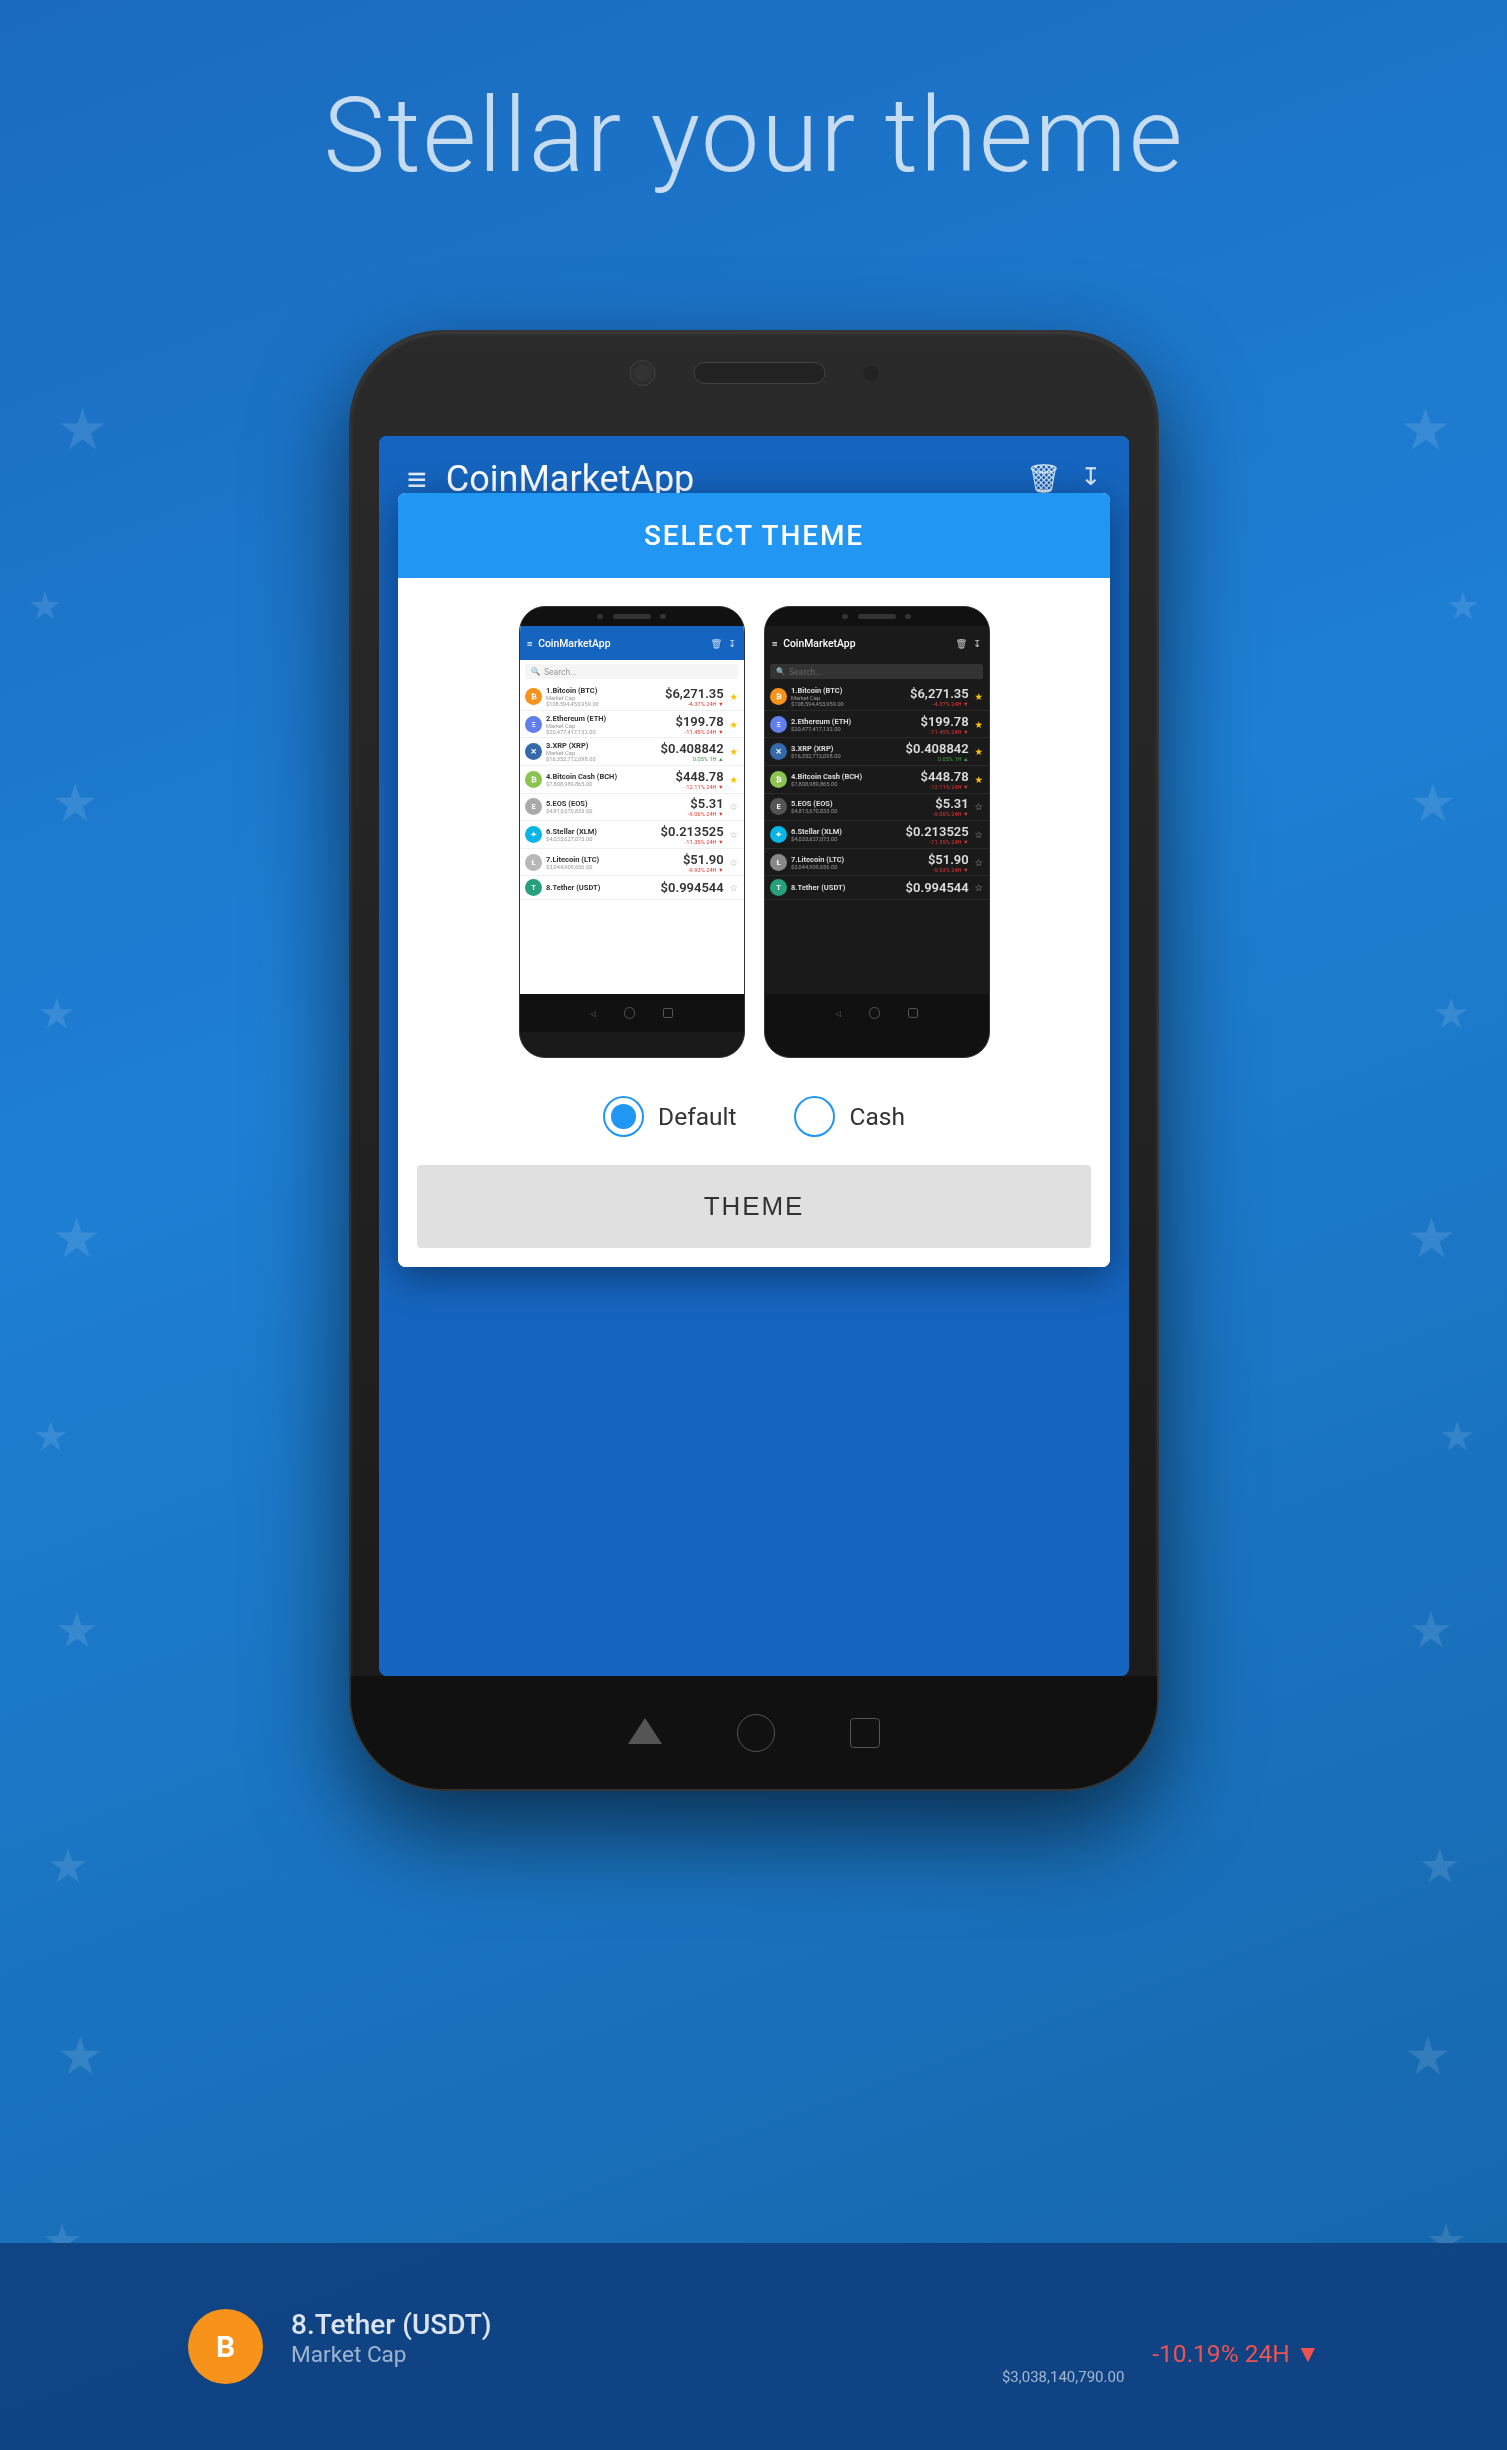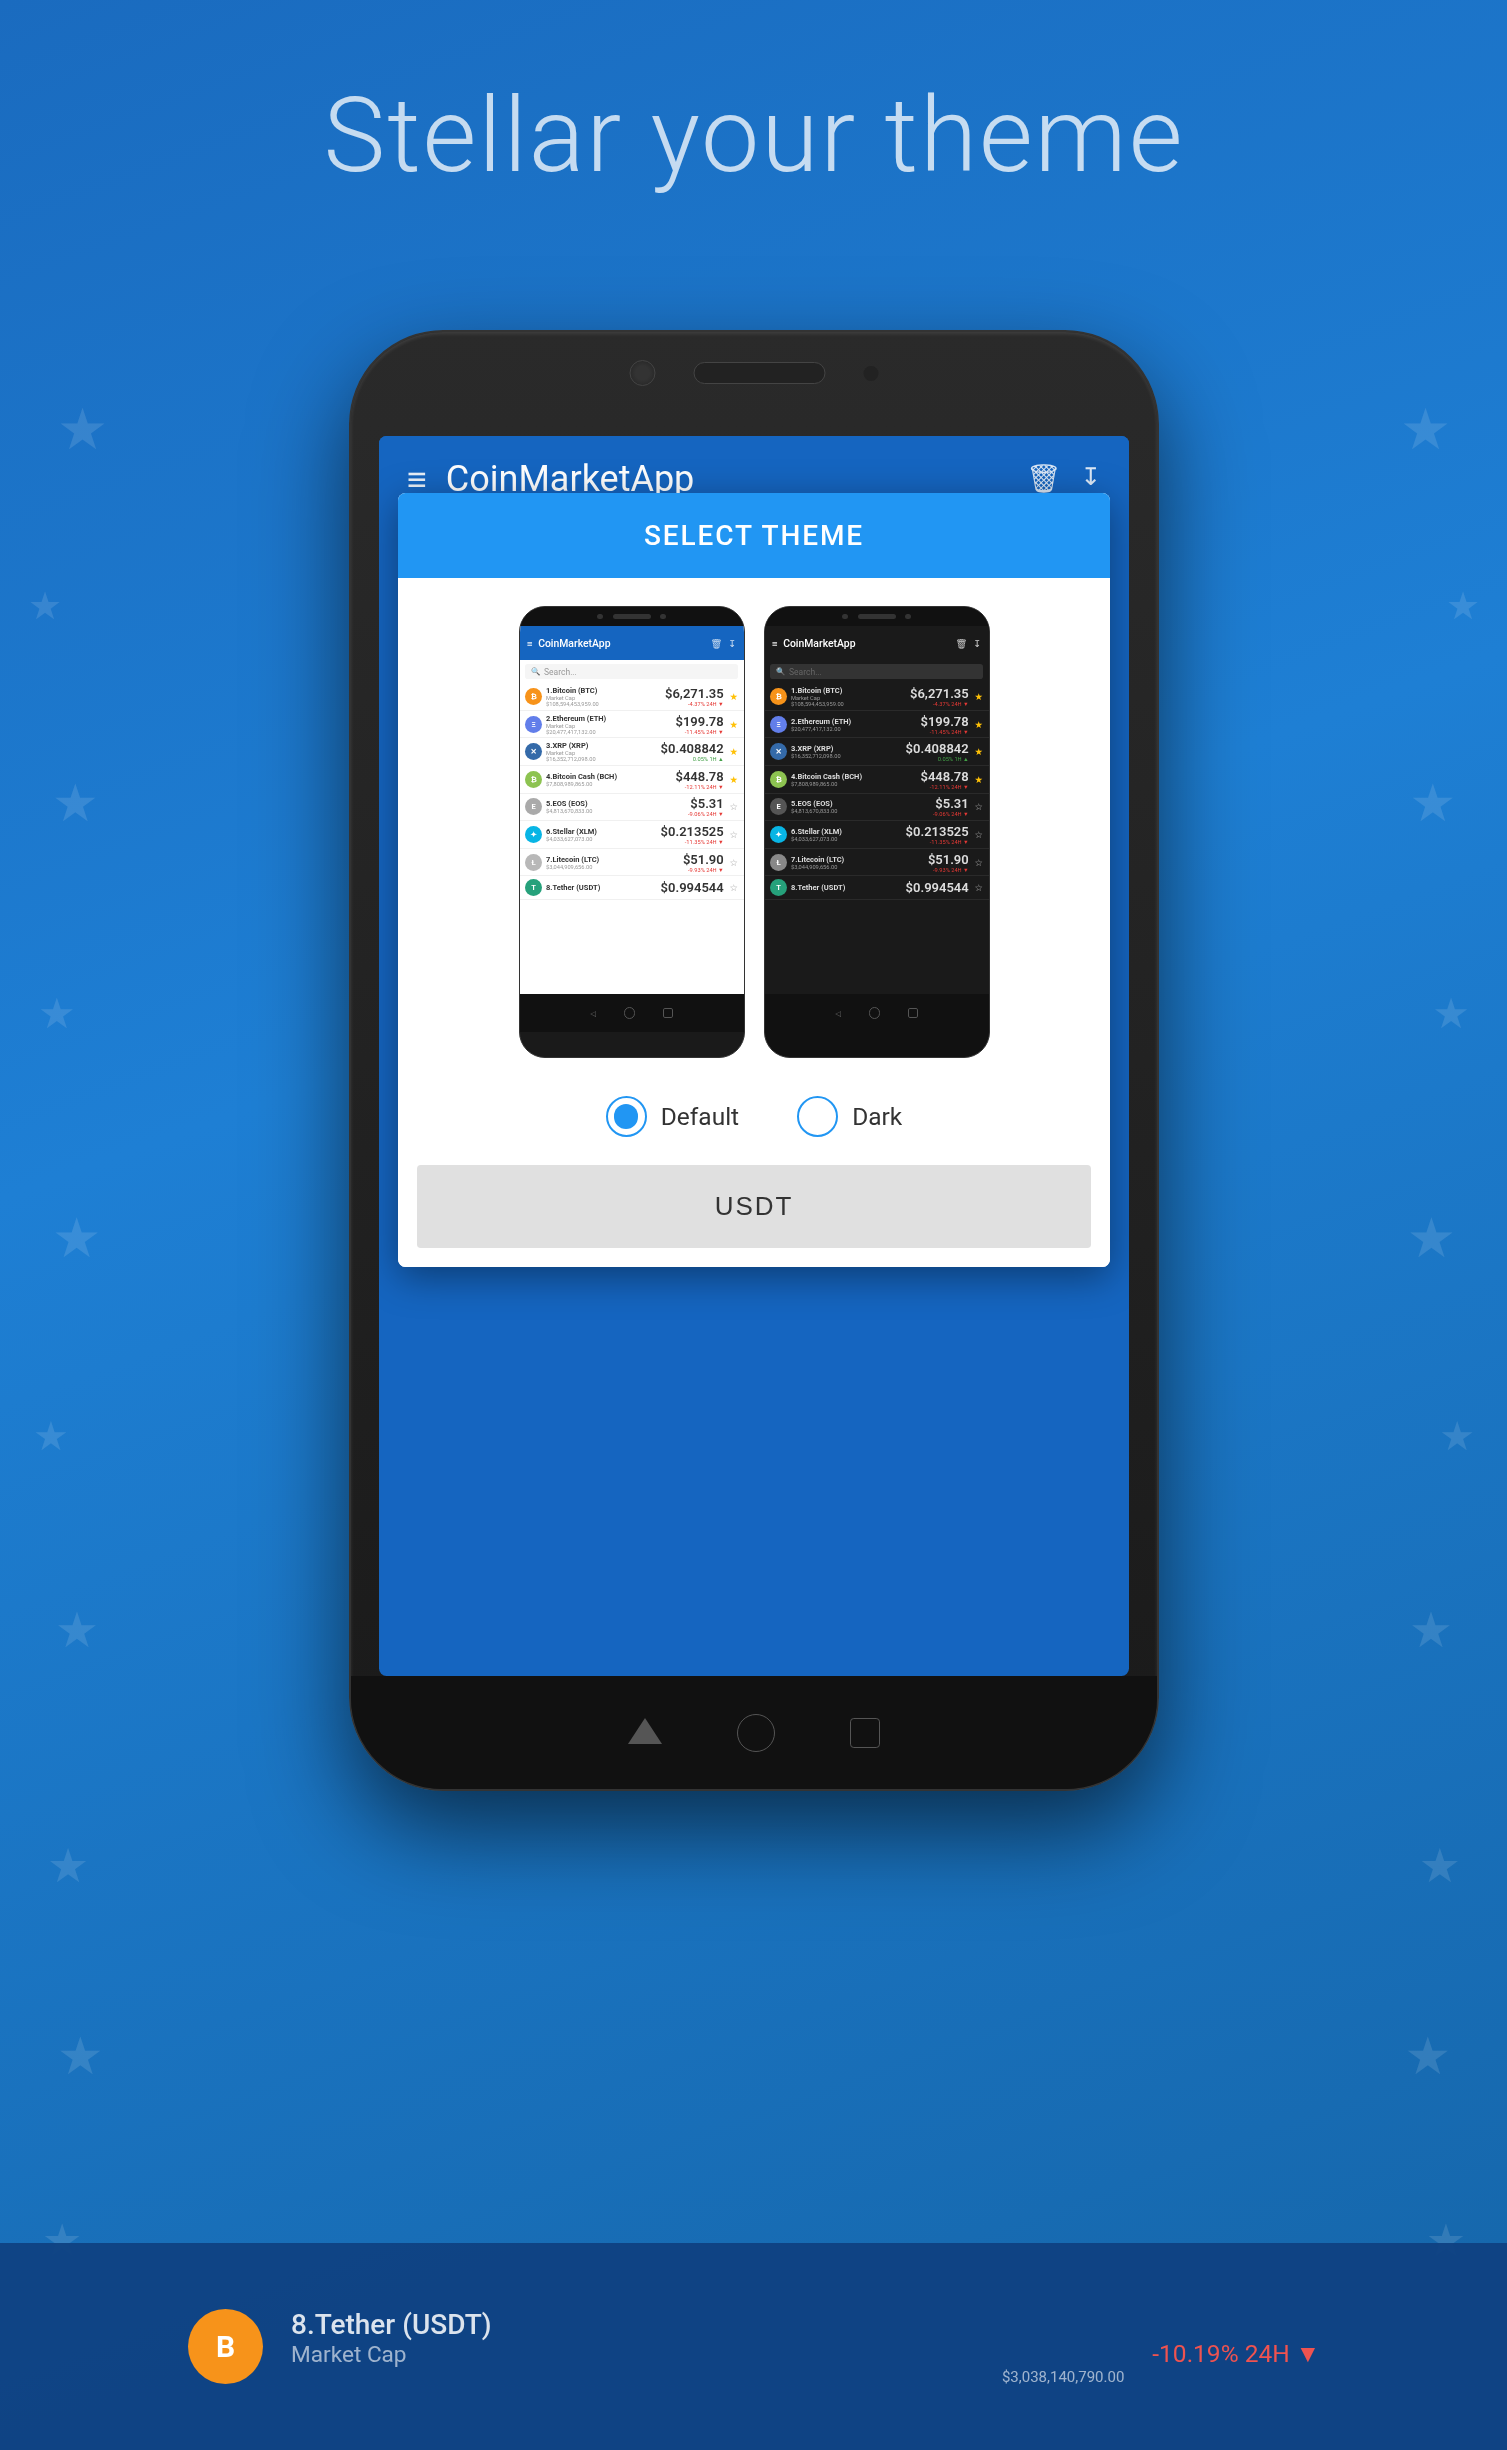--- a/index.html
+++ b/index.html
@@ -777,26 +777,26 @@
           <div class="theme-option">
             <div class="radio-outer">
               <div class="radio-inner"></div>
             </div>
             <span class="theme-label">Default</span>
           </div>
           <div class="theme-option">
             <div class="radio-outer empty">
               
             </div>
-            <span class="theme-label">Dark</span>
+            <span class="theme-label">Cash</span>
           </div>
         </div>
 
         <div class="save-btn-wrapper">
-          <button class="save-btn">USDT</button>
+          <button class="save-btn">THEME</button>
         </div>
 
       </div>
     </div>
 
     <div class="phone-bottom">
       <div class="nav-home"></div>
       <div class="nav-circle"></div>
       <div class="nav-square"></div>
     </div>

